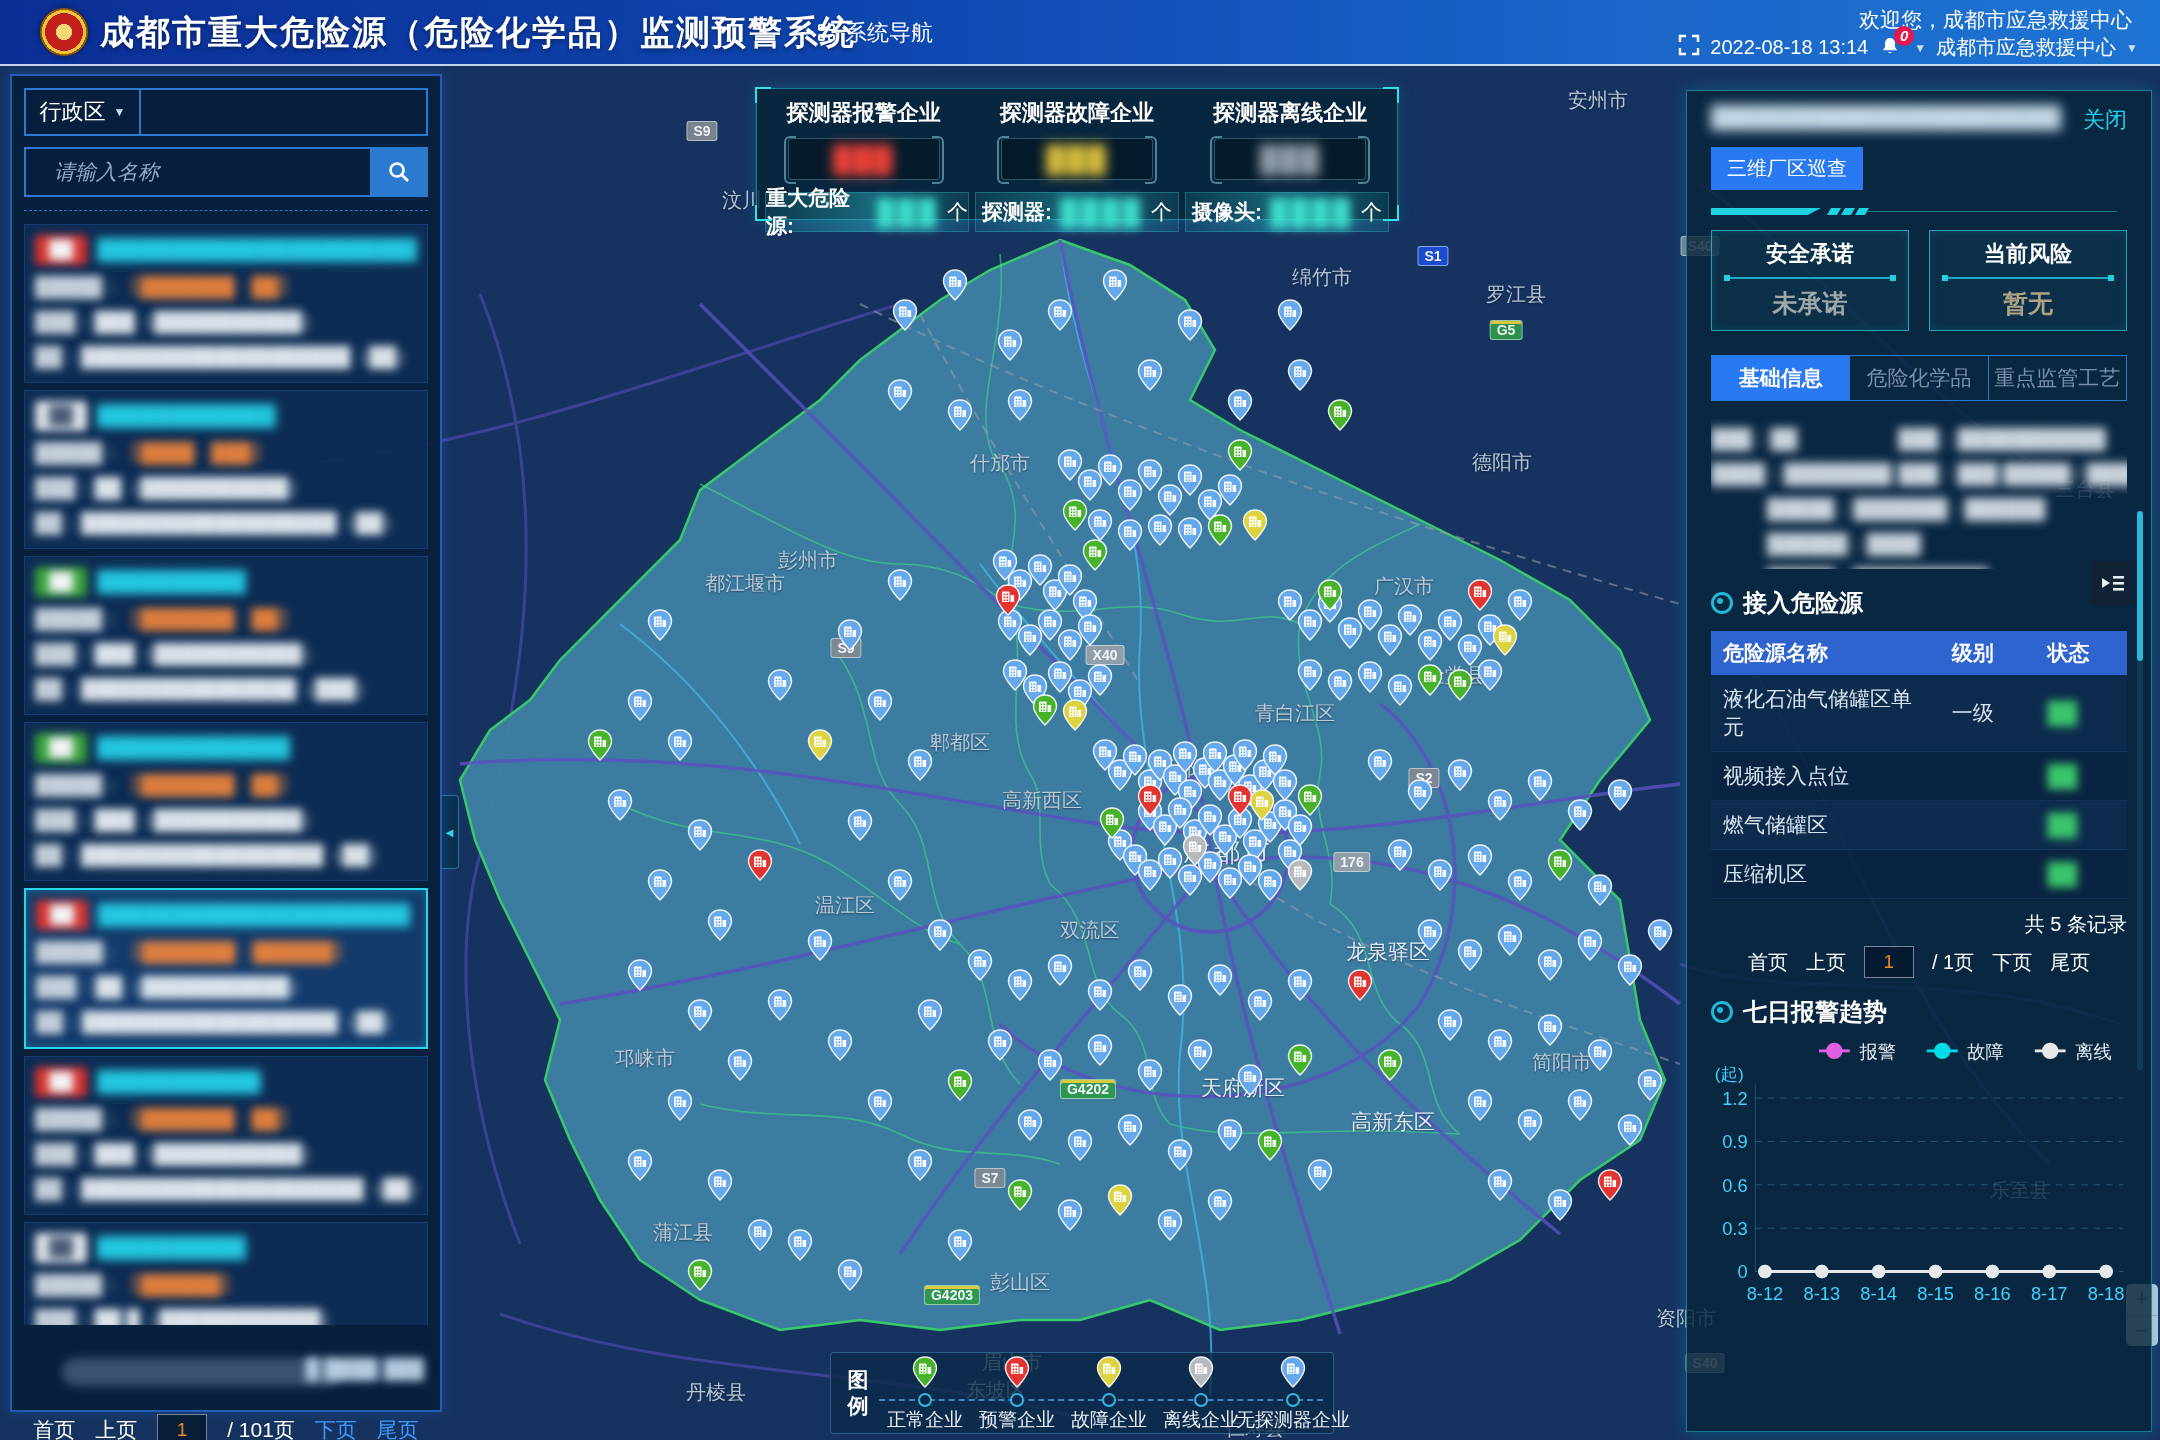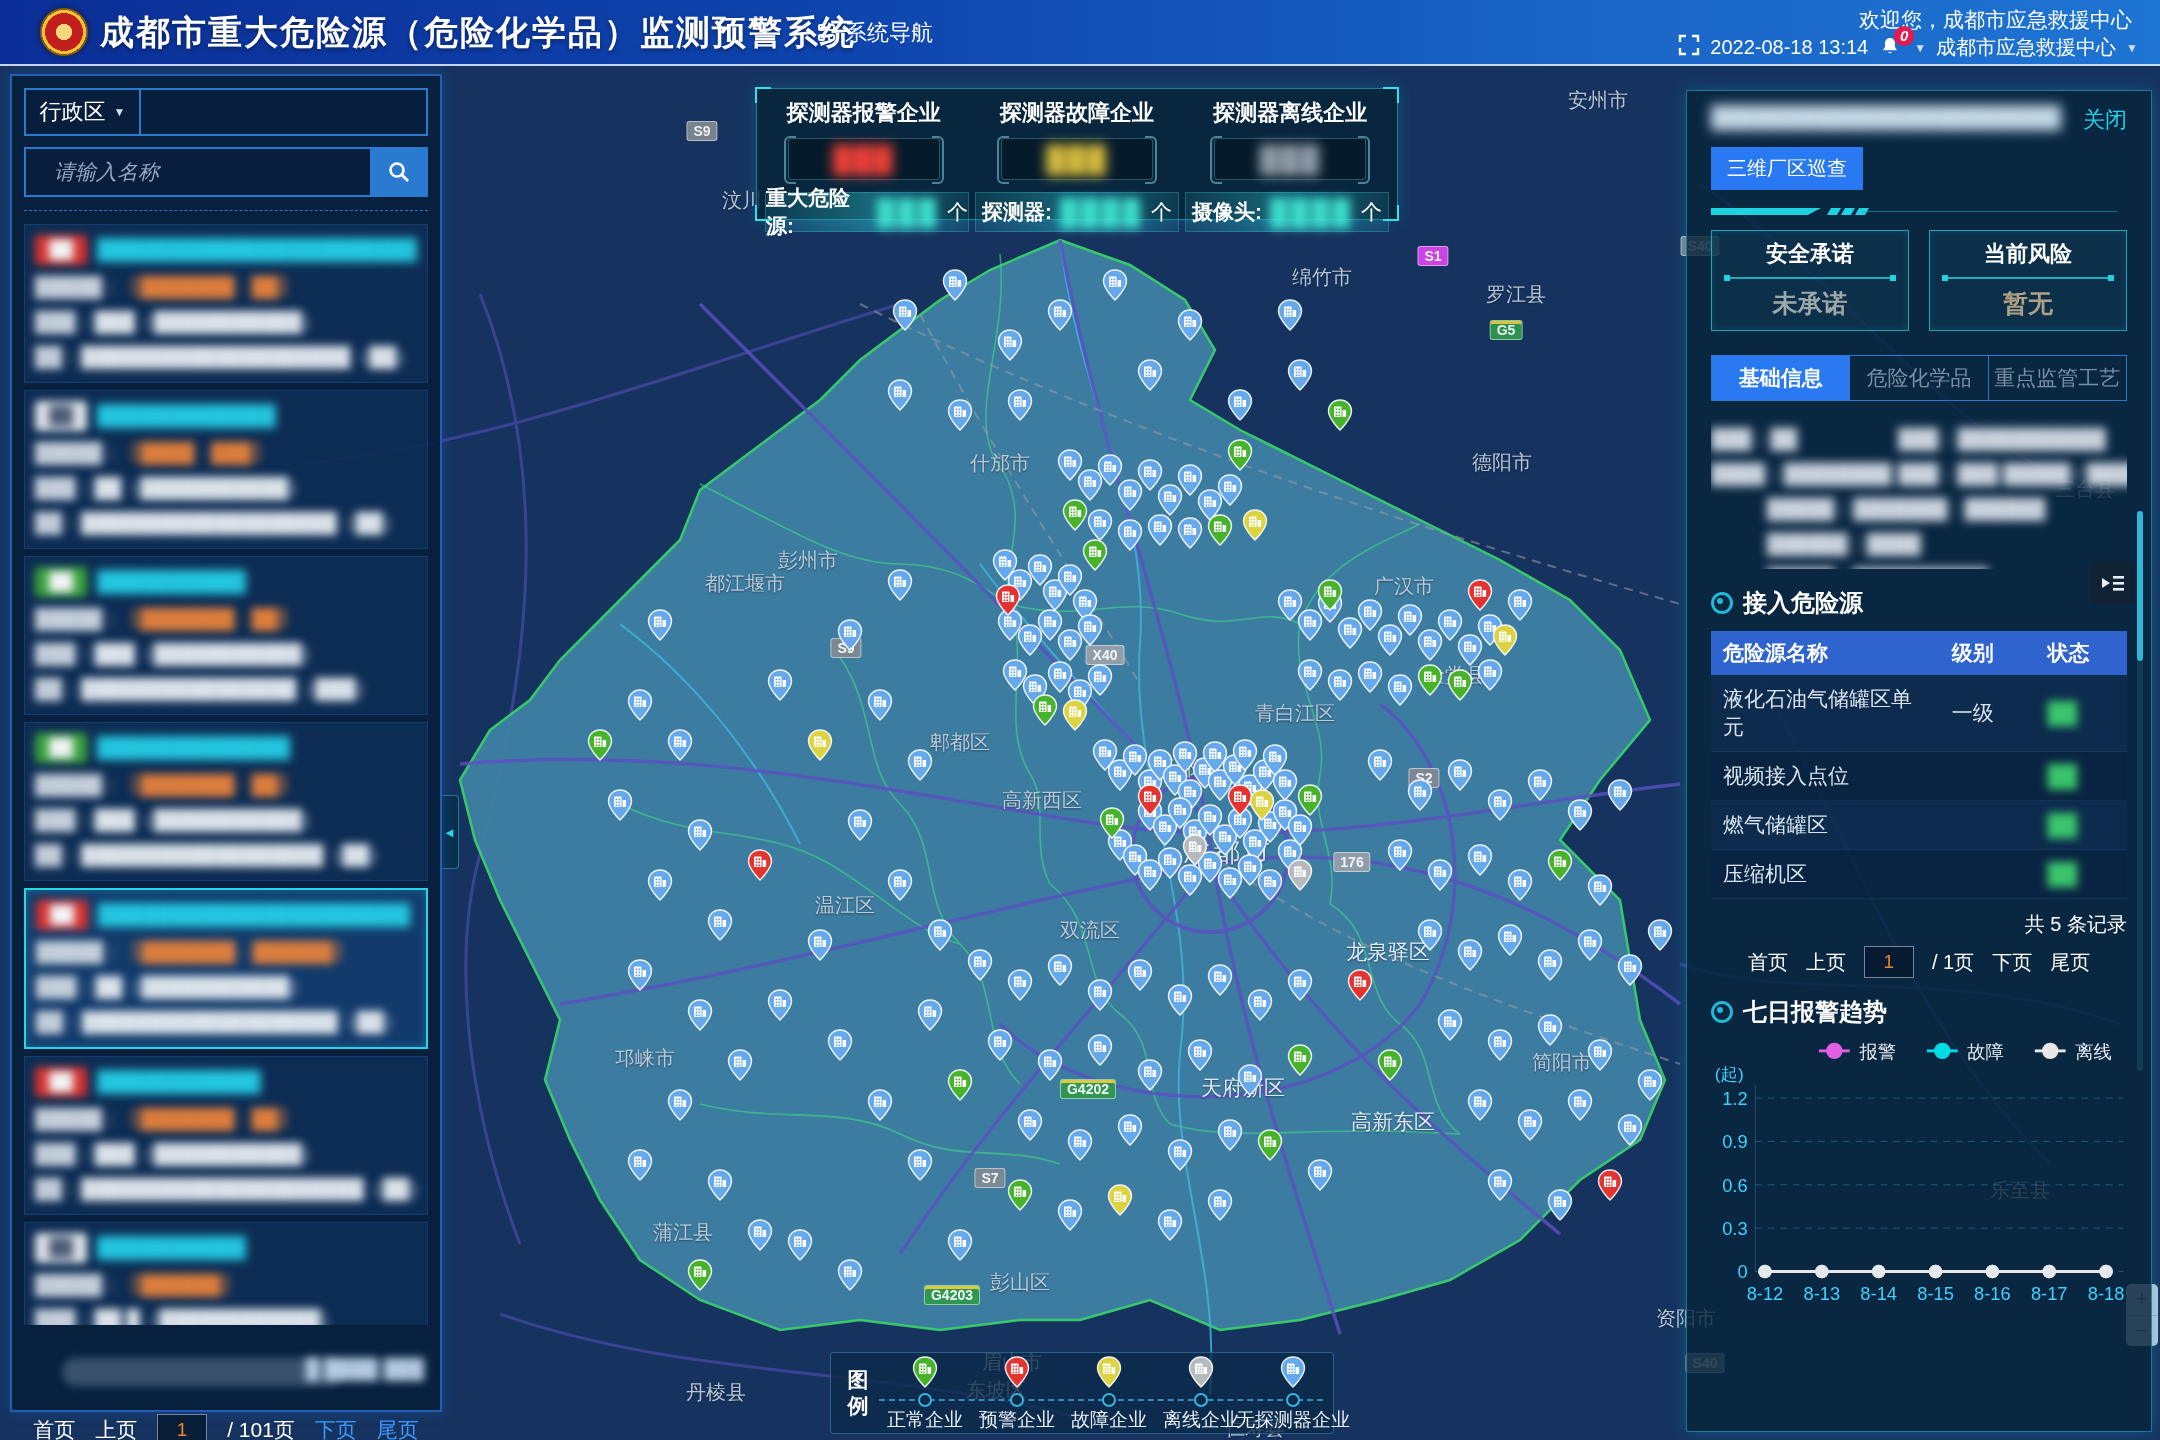--- a/index.html
+++ b/index.html
@@ -30,21 +30,21 @@
   
   #map{position:absolute;left:0;top:64px;width:2160px;height:1376px;background:#16335f;}
   #map-svg{position:absolute;inset:0;}
   #map-labels,#map-pins{position:absolute;inset:0;}
   .maplabel{position:absolute;transform:translate(-50%,-50%);color:#c6d2dc;font-size:20px;opacity:.92;white-space:nowrap;text-shadow:0 1px 2px rgba(0,20,40,.6);}
   .maplabel.big{font-size:27px;color:#e2eaf1;letter-spacing:3px;}
   .maplabel.bright{color:#eef4fa;font-size:21px;}
   .shield{position:absolute;transform:translate(-50%,-50%);color:#fff;font-size:14px;font-weight:bold;
     padding:1px 6px;border-radius:3px;border:1px solid rgba(255,255,255,.55);opacity:.92;}
   .shield.s{background:#828a93;}
-  .shield.s-red{background:#d946ef;}
+  .shield.s-red{background:#1d4ed8;}
   .shield.g{background:#2e9a4c;box-shadow:inset 0 3px 0 #e8d23c;}
   .shield.x{background:#98a1ab;}
   .pin{position:absolute;width:26px;height:32px;transform:translate(-13px,-31px);cursor:pointer;}
   #collapse-tab{position:absolute;left:441px;top:795px;width:17px;height:72px;z-index:40;cursor:pointer;
     background:rgba(10,48,78,.92);border:1px solid rgba(60,190,220,.5);border-left:none;border-radius:0 4px 4px 0;
     color:#35d6e8;font-size:13px;display:flex;align-items:center;justify-content:center;}
   #zoom-ctl{position:absolute;left:2126px;top:1284px;width:32px;height:62px;z-index:30;border-radius:5px;overflow:hidden;
     background:rgba(225,232,238,.82);display:flex;flex-direction:column;}
   #zoom-ctl span{flex:1;display:flex;align-items:center;justify-content:center;color:#6b7682;font-size:22px;cursor:pointer;}
   #zoom-ctl span:first-child{border-bottom:1px solid rgba(120,130,140,.4);}

